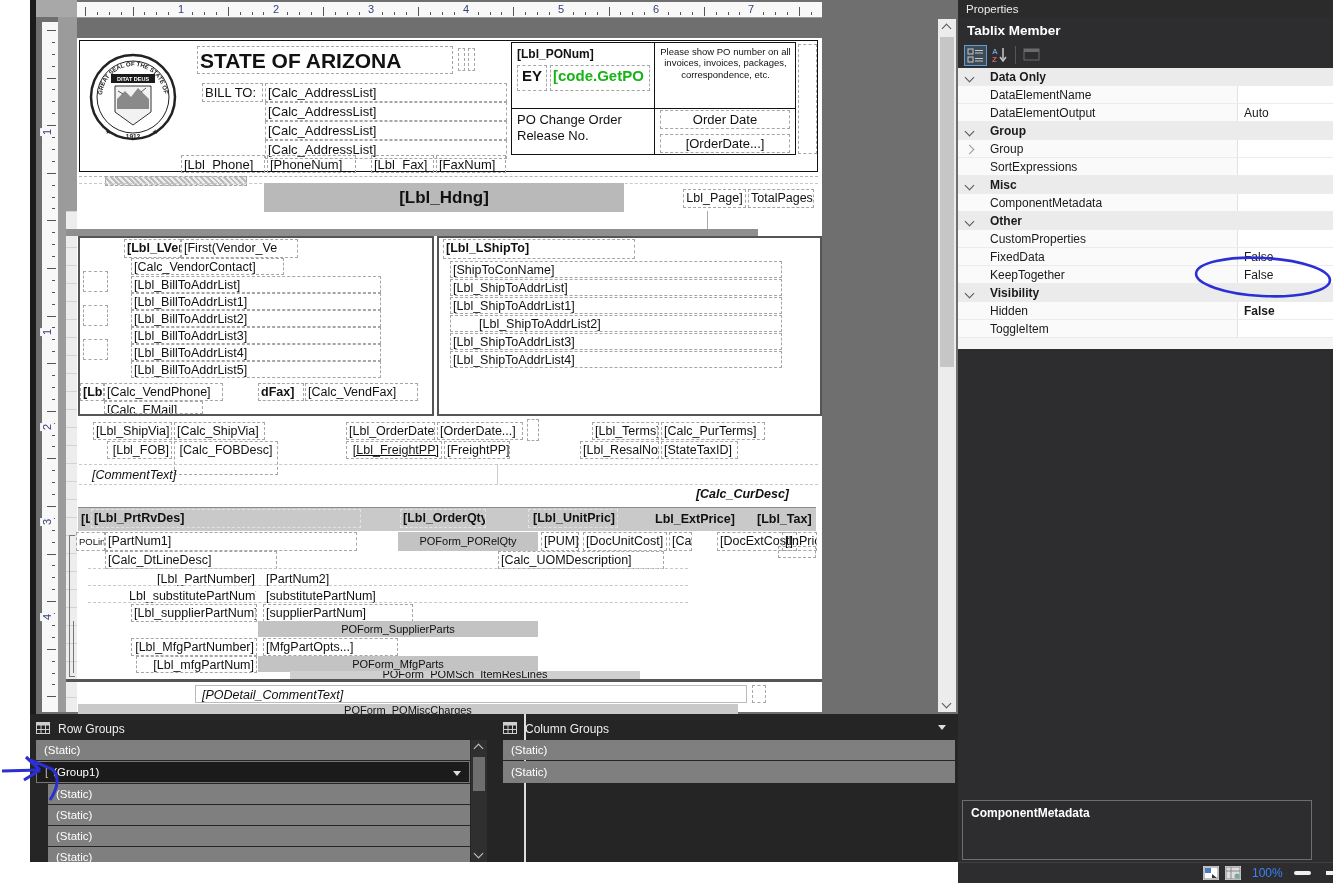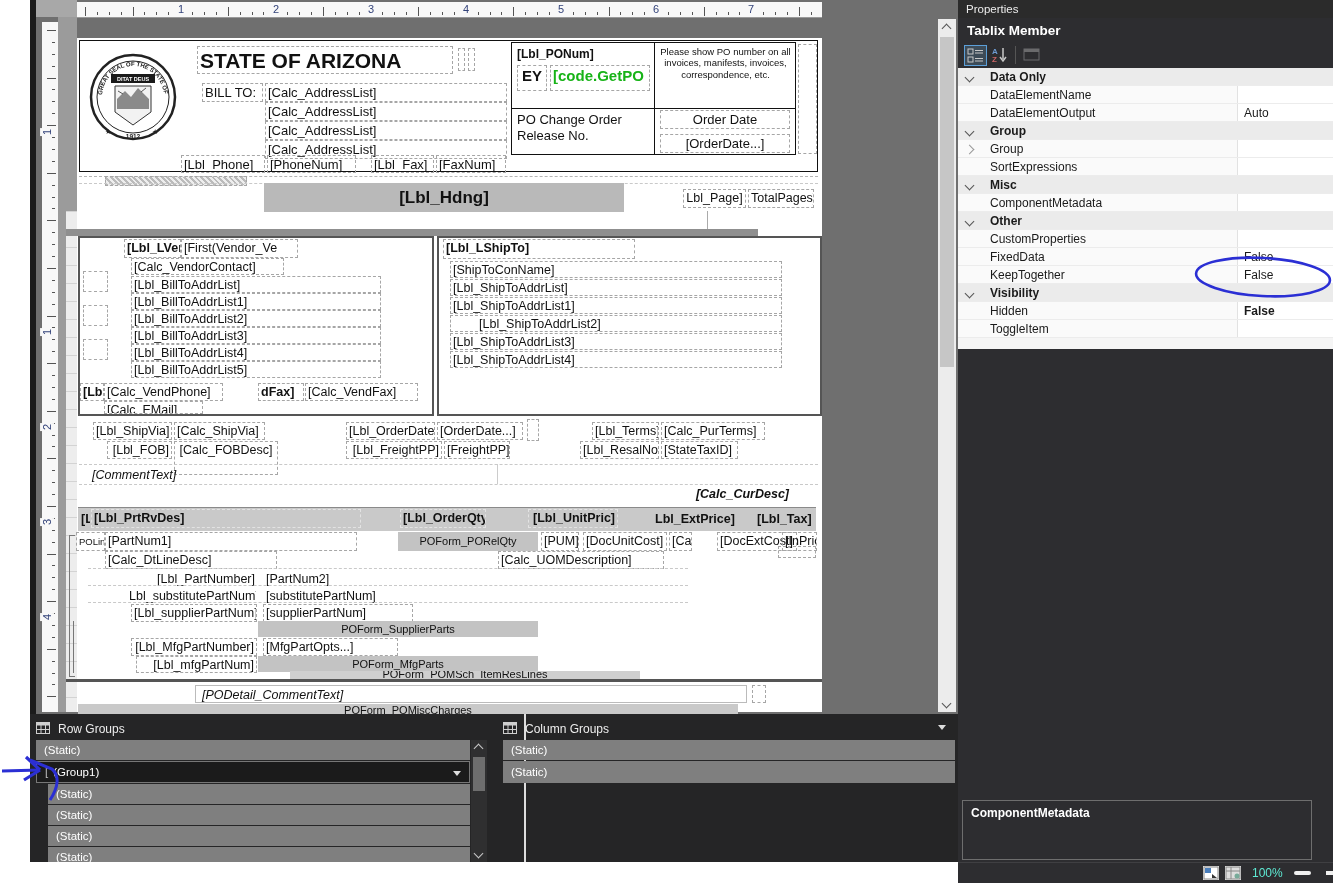--- a/index.html
+++ b/index.html
@@ -62,21 +62,21 @@
   .tbtn.selected{background:#3d4b57;border:1px solid #5c9fd8;}
   .tsep{position:absolute;top:46px;width:1px;height:18px;background:#555;}
   #pgrid{position:absolute;left:0;top:68px;width:375px;height:281px;background:#f5f5f5;}
   .prow{position:absolute;left:0;width:375px;height:18px;font-size:12px;color:#1a1a1a;line-height:18px;background:#fafafa;border-bottom:1px solid #ececec;box-sizing:border-box;}
   .prow.cat{background:#ebebeb;font-weight:bold;}
   .pname{position:absolute;left:32px;white-space:nowrap;}
   .pval{position:absolute;left:279px;right:0;top:0;bottom:0;background:#fff;border-left:1px solid #e2e2e2;padding-left:6px;line-height:18px;}
   .pchev{position:absolute;left:8px;top:6px;}
   .descbox{position:absolute;left:4px;top:800px;width:350px;height:60px;background:#2d2d30;border:1px solid #6e6e6e;color:#fff;font-size:12px;font-weight:bold;padding:5px 8px;box-sizing:border-box;}
   
-  #statusbar{position:absolute;left:958px;top:862px;width:375px;height:21px;background:#2d2d30;border-top:1px solid #3f3f42;box-sizing:border-box;color:#5eead4;font-size:12px;}
+  #statusbar{position:absolute;left:958px;top:862px;width:375px;height:21px;background:#2d2d30;border-top:1px solid #3f3f42;box-sizing:border-box;color:#3b82f6;font-size:12px;}
   .sicon{position:absolute;top:3px;width:16px;height:14px;background:#f0f0f0;}
   .annot{position:absolute;left:0;top:0;width:1333px;height:883px;pointer-events:none;}
 </style>
 </head>
 <body>
 
 <div id="root">
 
   <div id="canvas"></div>
   <div class="blackstrip"></div>
@@ -135,21 +135,21 @@
   <div class="f" style="left:265px;top:102px;width:242px;height:19px;font-size:13px;">[Calc_AddressList]</div>
   <div class="f" style="left:265px;top:121px;width:242px;height:19px;font-size:13px;">[Calc_AddressList]</div>
   <div class="f" style="left:265px;top:140px;width:242px;height:19px;font-size:13px;">[Calc_AddressList]</div>
 
   <div class="solidbox" style="left:511px;top:42px;width:285px;height:113px;border-width:1px;"></div>
   <div class="abs" style="left:654px;top:42px;width:1px;height:113px;background:#111;"></div>
   <div class="abs" style="left:511px;top:108px;width:285px;height:1px;background:#111;"></div>
   <div class="f b nb" style="left:514px;top:45px;width:112px;height:19px;font-size:12px;">[Lbl_PONum]</div>
   <div class="f b c" style="left:517px;top:65px;width:30px;height:26px;font-size:15px;">EY</div>
   <div class="f b green" style="left:550px;top:65px;width:100px;height:26px;font-size:15px;">[code.GetPO</div>
-  <div class="f nb c" style="left:657px;top:44px;width:137px;height:62px;font-size:9.5px;white-space:normal;line-height:1.2;">Please show PO number on all invoices, manifests, invoices, correspondence, etc.</div>
+  <div class="f nb c" style="left:657px;top:44px;width:137px;height:62px;font-size:9.5px;white-space:normal;line-height:1.2;">Please show PO number on all invoices, invoices, packages, correspondence, etc.</div>
   <div class="f nb" style="left:514px;top:110px;width:132px;height:36px;font-size:13px;white-space:normal;">PO Change Order Release No.</div>
   <div class="f c" style="left:660px;top:110px;width:130px;height:19px;font-size:13px;">Order Date</div>
   <div class="f c" style="left:660px;top:134px;width:130px;height:19px;font-size:13px;">[OrderDate...]</div>
   <div class="f" style="left:798px;top:44px;width:19px;height:110px;"></div>
 
   <div class="f" style="left:181px;top:155px;width:84px;height:18px;font-size:13px;">[Lbl_Phone]</div>
   <div class="f" style="left:267px;top:155px;width:89px;height:18px;font-size:13px;">[PhoneNum]</div>
   <div class="f" style="left:371px;top:155px;width:63px;height:18px;font-size:13px;">[Lbl_Fax]</div>
   <div class="f" style="left:436px;top:155px;width:70px;height:18px;font-size:13px;">[FaxNum]</div>
 
@@ -192,21 +192,21 @@
 
   <div class="f r" style="left:93px;top:422px;width:79px;height:18px;">[Lbl_ShipVia]</div>
   <div class="f" style="left:174px;top:422px;width:91px;height:18px;">[Calc_ShipVia]</div>
   <div class="f r" style="left:346px;top:422px;width:89px;height:18px;">[Lbl_OrderDate]</div>
   <div class="f" style="left:437px;top:422px;width:86px;height:18px;">[OrderDate...]</div>
   <div class="f" style="left:527px;top:419px;width:12px;height:22px;"></div>
   <div class="f r" style="left:592px;top:422px;width:67px;height:18px;">[Lbl_Terms]</div>
   <div class="f" style="left:661px;top:422px;width:104px;height:18px;">[Calc_PurTerms]</div>
   <div class="f r" style="left:107px;top:441px;width:65px;height:18px;">[Lbl_FOB]</div>
   <div class="f" style="left:174px;top:441px;width:104px;height:34px;text-align:center;">[Calc_FOBDesc]</div>
-  <div class="f r" style="left:346px;top:441px;width:96px;height:18px;">[Lbl_FreightPP]</div>
+  <div class="f r" style="left:346px;top:441px;width:96px;height:18px;text-decoration:underline;">[Lbl_FreightPP]</div>
   <div class="f" style="left:444px;top:441px;width:66px;height:18px;">[FreightPP]</div>
   <div class="f r" style="left:580px;top:441px;width:79px;height:18px;">[Lbl_ResalNo]</div>
   <div class="f" style="left:661px;top:441px;width:77px;height:18px;">[StateTaxID]</div>
 
   <div class="hline" style="left:79px;top:464px;width:739px;"></div>
   <div class="f i nb" style="left:89px;top:466px;width:200px;height:18px;">[CommentText]</div>
   <div class="abs" style="left:497px;top:464px;width:1px;height:20px;background:#ccc;"></div>
   <div class="hline" style="left:79px;top:484px;width:739px;"></div>
   <div class="f i b r nb" style="left:690px;top:485px;width:102px;height:17px;">[Calc_CurDesc]</div>
 

